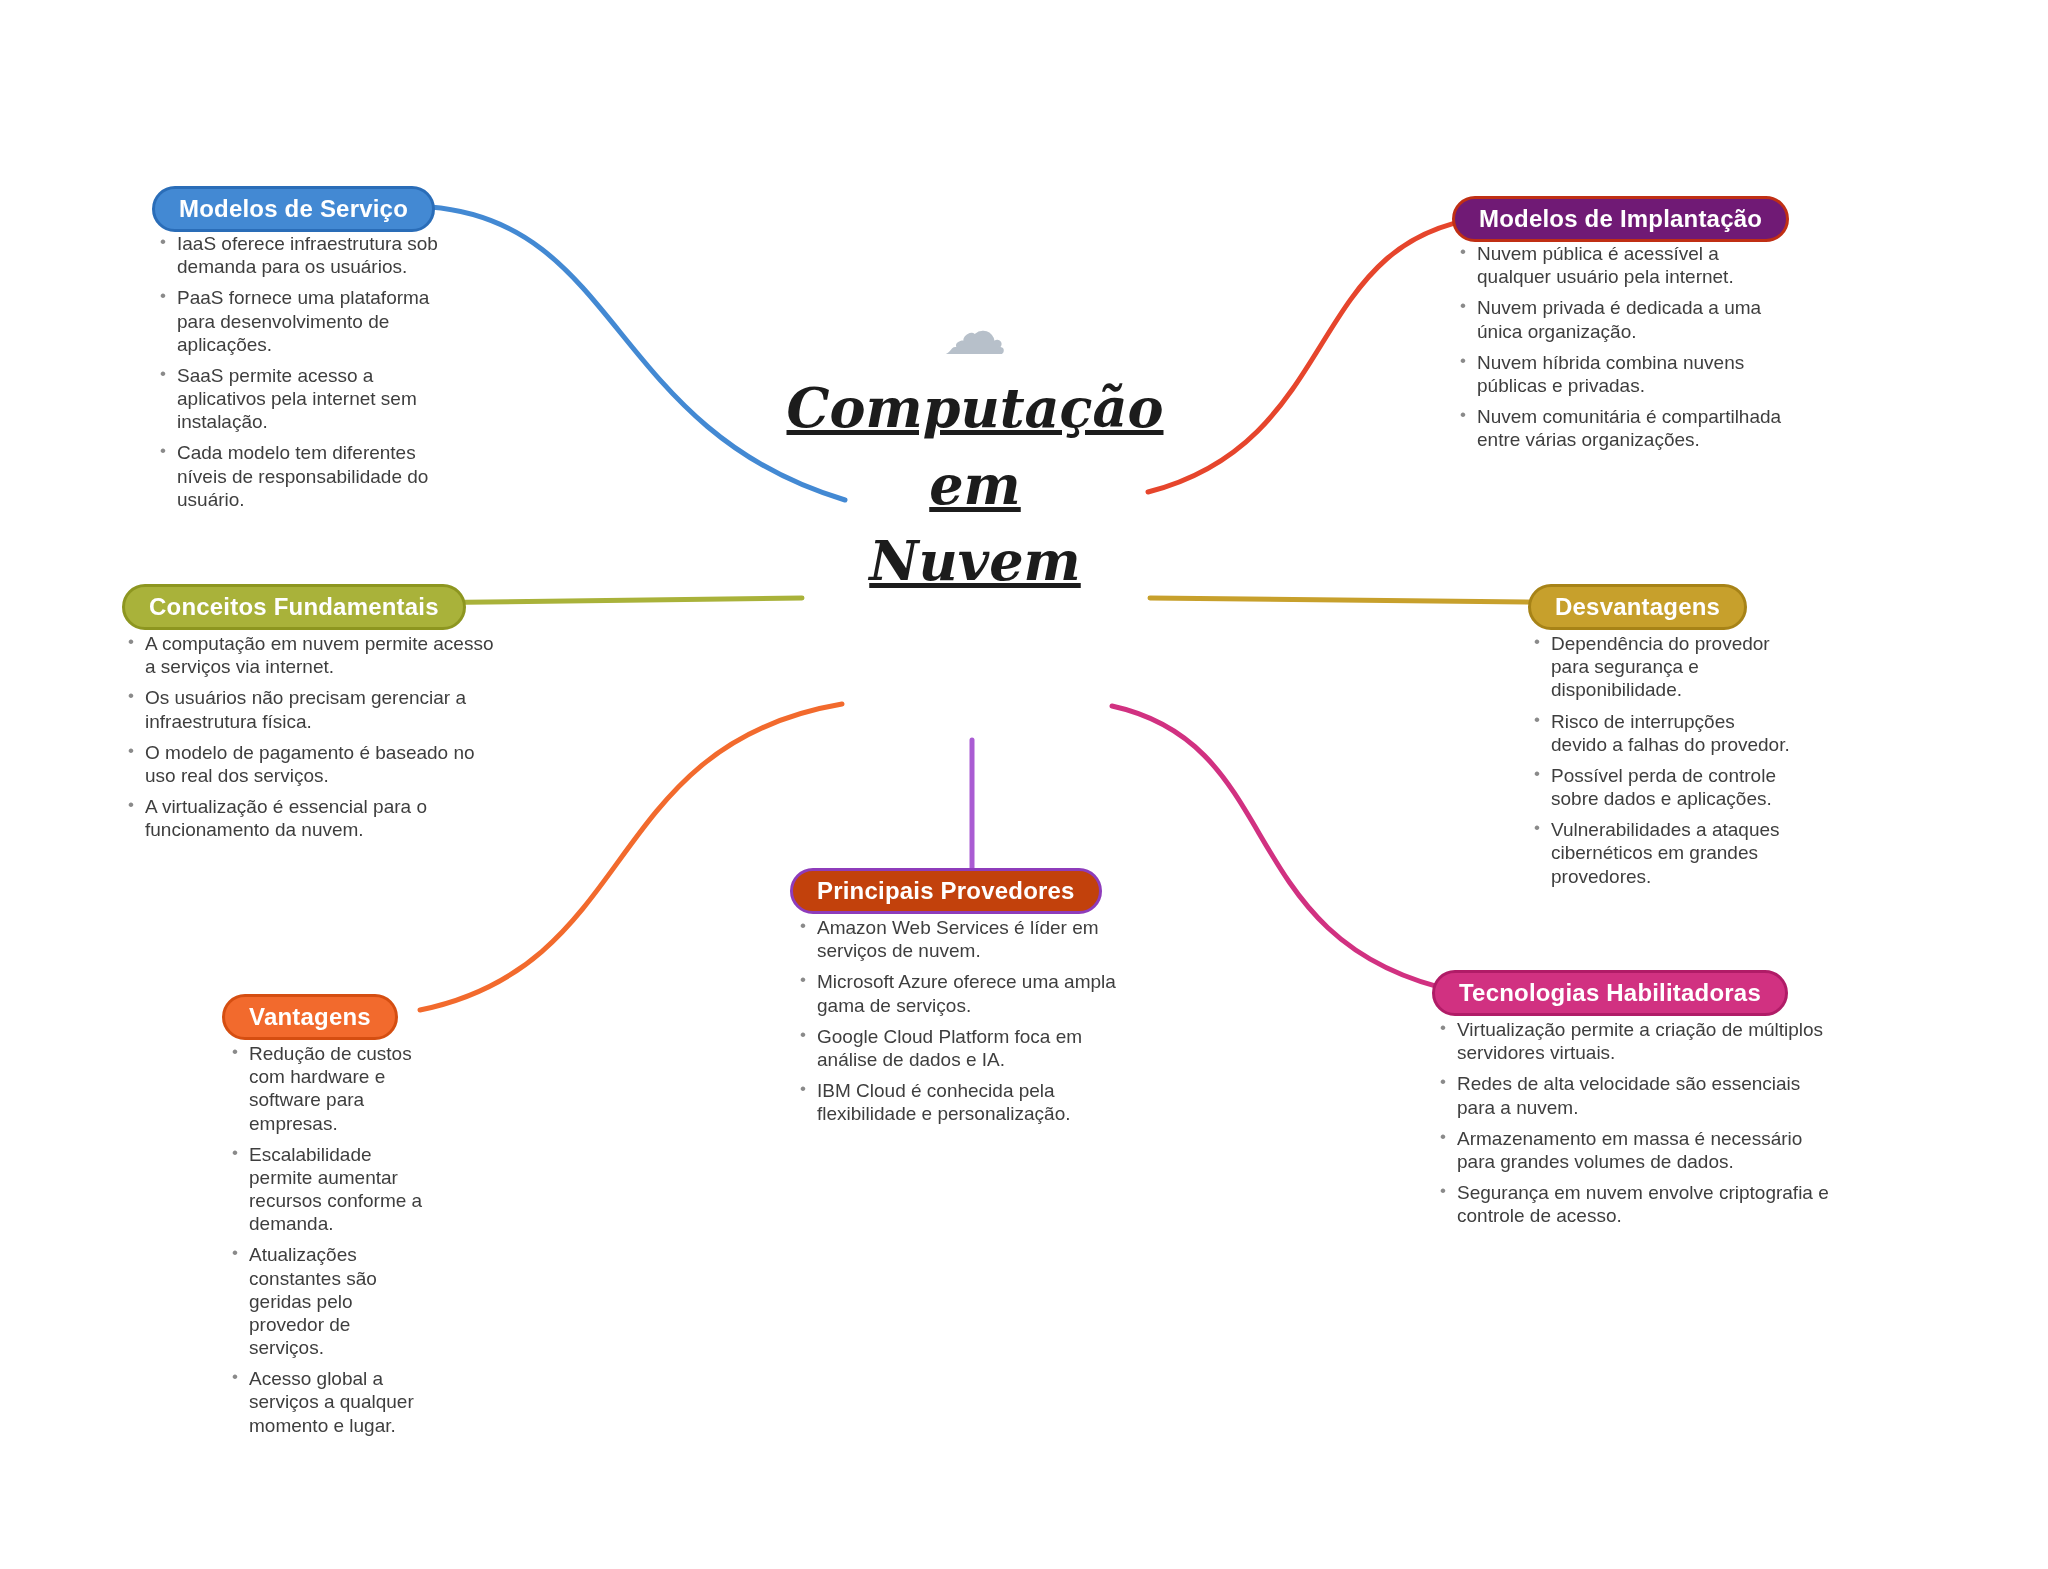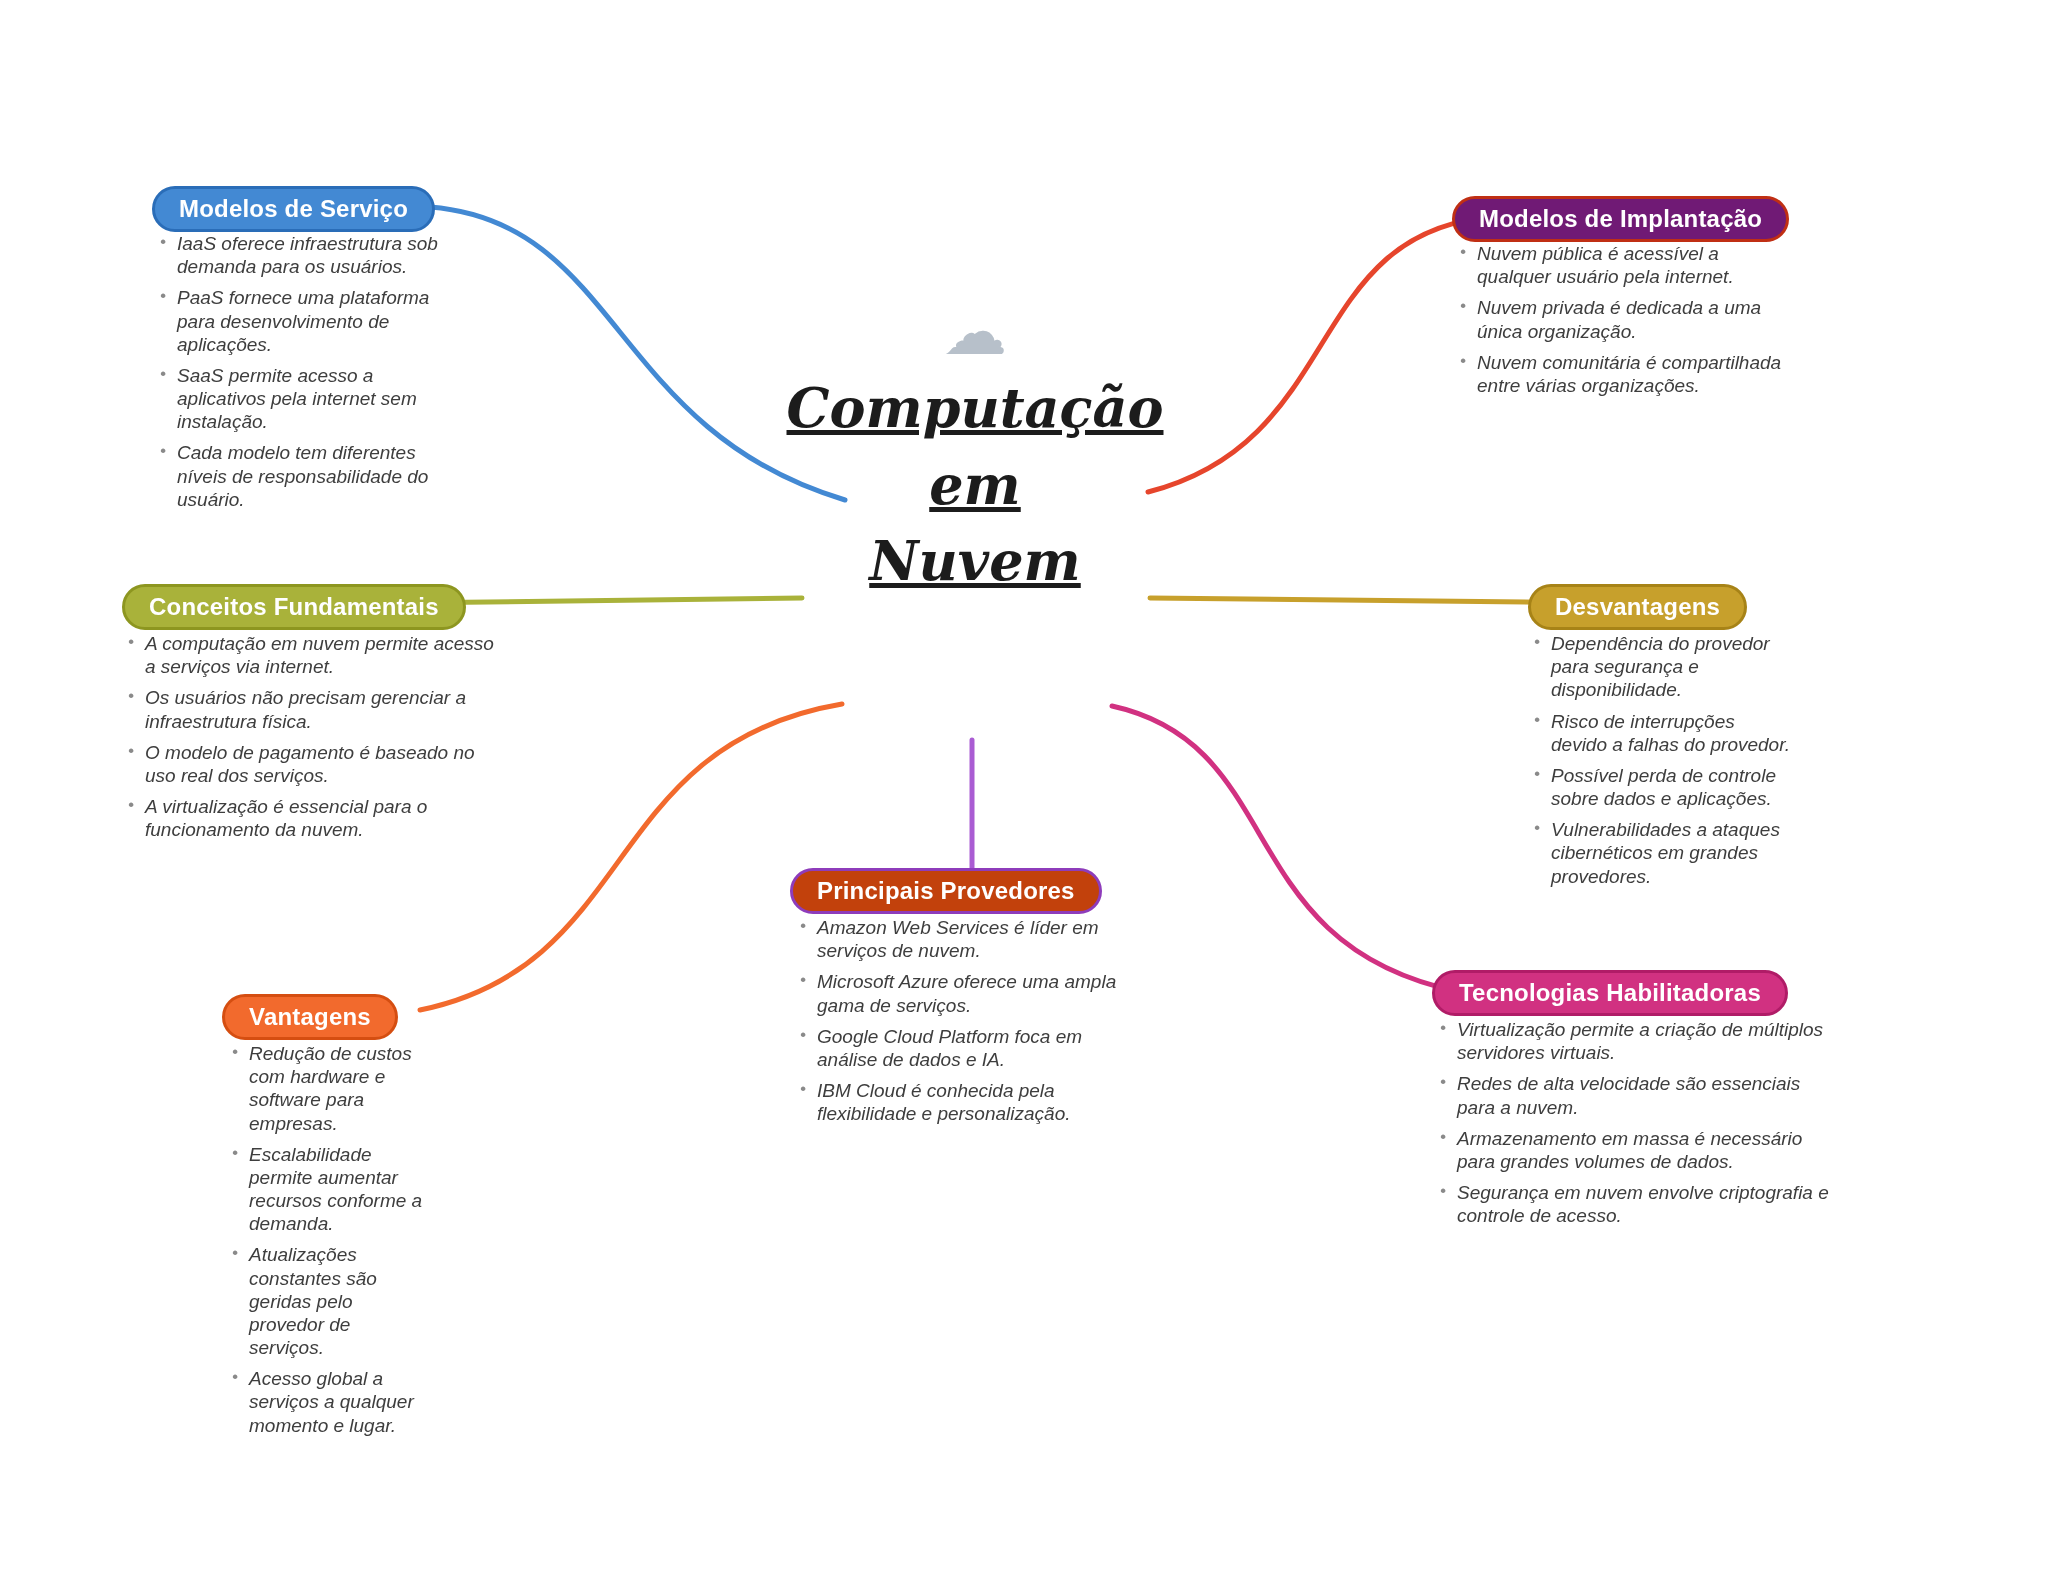--- a/index.html
+++ b/index.html
@@ -30,21 +30,20 @@
   }
   ul.bullets{
     position:absolute;z-index:2;
     margin:0;padding:0;list-style:none;
     font-size:19px;line-height:1.22;color:#3e3e3e;
   }
   ul.bullets li{
     position:relative;
     padding-left:19px;
     margin-bottom:8px;
-    font-style:italic;
   }
   ul.bullets li::before{
     content:"\2022";
     position:absolute;left:2px;top:0;
     color:#8a8a8a;font-size:17px;
   }
   .center-node{
     position:absolute;left:975px;top:300px;z-index:2;
     transform:translateX(-50%);
     text-align:center;
@@ -95,20 +94,21 @@
     <li>IaaS oferece infraestrutura sob demanda para os usuários.</li>
     <li>PaaS fornece uma plataforma para desenvolvimento de aplicações.</li>
     <li>SaaS permite acesso a aplicativos pela internet sem instalação.</li>
     <li>Cada modelo tem diferentes níveis de responsabilidade do usuário.</li>
   </ul>
 
   <div class="pill" style="left: 1452px; top: 196px; background-color: #701a75; border-color: rgb(192, 47, 20);">Modelos de Implantação</div>
   <ul class="bullets" style="left:1458px;top:242px;width:340px;">
     <li>Nuvem pública é acessível a qualquer usuário pela internet.</li>
     <li>Nuvem privada é dedicada a uma única organização.</li>
+    <li>Nuvem híbrida combina nuvens públicas e privadas.</li>
     <li>Nuvem comunitária é compartilhada entre várias organizações.</li>
   </ul>
 
   <div class="pill" style="left: 122px; top: 584px; background-color: rgb(169, 178, 58); border-color: rgb(141, 150, 32);">Conceitos Fundamentais</div>
   <ul class="bullets" style="left:126px;top:632px;width:375px;">
     <li>A computação em nuvem permite acesso a serviços via internet.</li>
     <li>Os usuários não precisam gerenciar a infraestrutura física.</li>
     <li>O modelo de pagamento é baseado no uso real dos serviços.</li>
     <li>A virtualização é essencial para o funcionamento da nuvem.</li>
   </ul>

